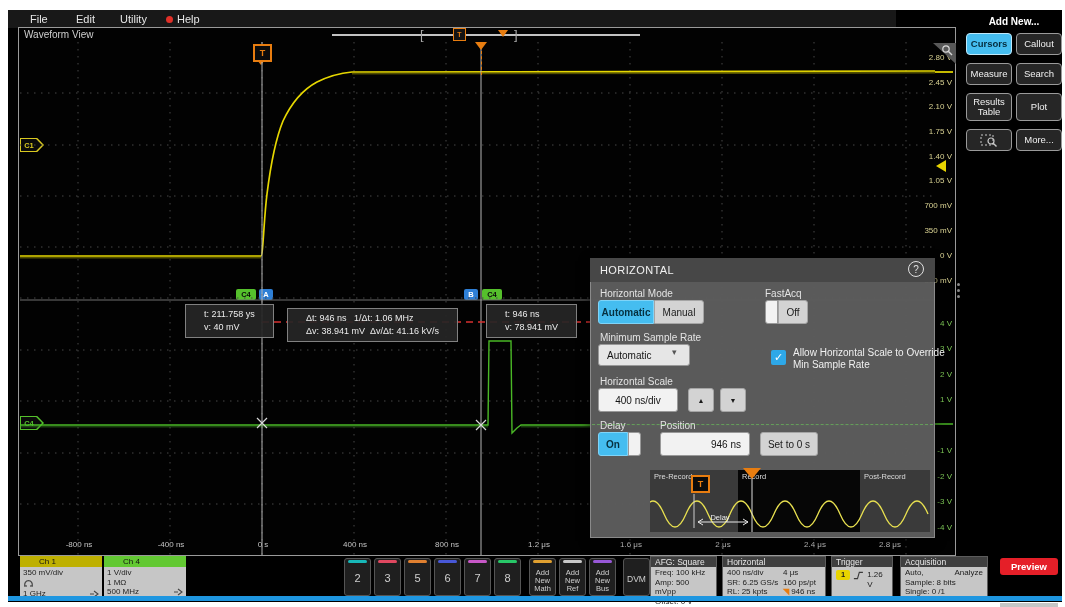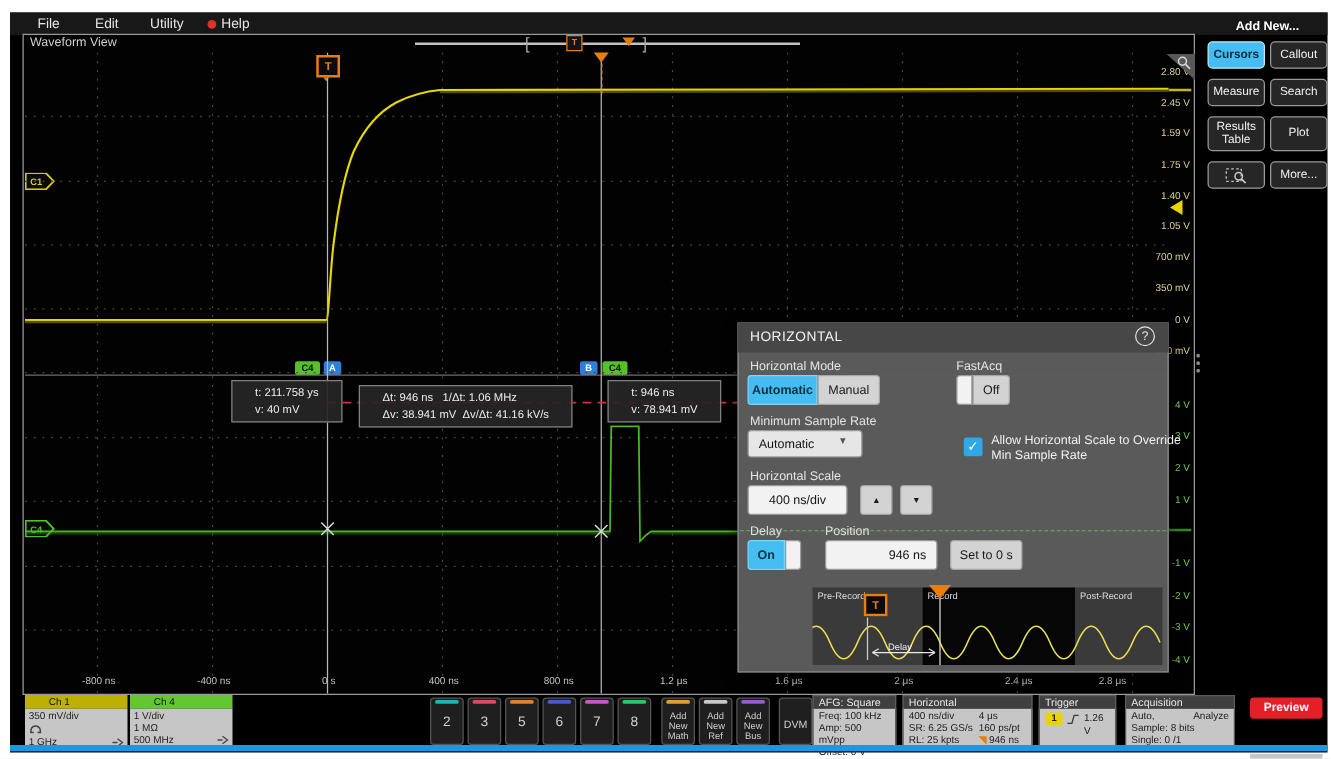--- a/index.html
+++ b/index.html
@@ -1,20 +1,20 @@
 <!DOCTYPE html>
 <html><head>
 <meta charset="utf-8">
 <style>
   html,body{margin:0;padding:0;background:#ffffff;font-family:"Liberation Sans",sans-serif;}
   .stage{position:relative;width:1065px;height:607px;overflow:hidden;background:#fff;}
   .abs{position:absolute;}
   .screen{left:8px;top:10px;width:1054px;height:592px;background:#000;}
   
-  .menubar{left:8px;top:10px;width:1054px;height:18px;background:#181818;color:#e6e6e6;font-size:11px;}
+  .menubar{left:8px;top:10px;width:888px;height:18px;background:#181818;color:#e6e6e6;font-size:11px;}
   .menuitem{top:2px;height:14px;line-height:14px;cursor:default;}
   .reddot{width:7px;height:7px;border-radius:50%;background:#e03028;top:6px;}
   
   .wfpanel{left:18px;top:27px;width:938px;height:529px;border:1px solid #9a9a9a;background:#020202;box-sizing:border-box;}
   .wftitle{left:24px;top:29px;font-size:10px;color:#cfcfcf;}
   .ylab{font-size:8px;width:62px;left:890px;text-align:right;}
   .c1lab{color:#d9d293;}
   .c4lab{color:#7ec957;}
   .xlab{font-size:8px;color:#c4c4c4;top:540px;transform:translateX(-50%);white-space:nowrap;}
   .pent{width:24px;height:14px;}
@@ -116,21 +116,21 @@
   </svg>
 
   <div class="abs tflag" style="left:253px;top:44px">T</div>
   <div class="abs tridown" style="left:257px;top:60px;border-left-width:4px;border-right-width:4px;border-top-width:5px"></div>
 
   <div class="abs tridown" style="left:475px;top:42px;z-index:2"></div>
   <div class="abs" style="left:481px;top:51px;height:24px;border-left:1px dashed #e87d10;z-index:2"></div>
 
   <span class="abs ylab c1lab" style="top:53px">2.80 V</span>
   <span class="abs ylab c1lab" style="top:78px">2.45 V</span>
-  <span class="abs ylab c1lab" style="top:102px">1.59 V</span>
+  <span class="abs ylab c1lab" style="top:102px">2.10 V</span>
   <span class="abs ylab c1lab" style="top:127px">1.75 V</span>
   <span class="abs ylab c1lab" style="top:152px">1.40 V</span>
   <span class="abs ylab c1lab" style="top:176px">1.05 V</span>
   <span class="abs ylab c1lab" style="top:201px">700 mV</span>
   <span class="abs ylab c1lab" style="top:226px">350 mV</span>
   <span class="abs ylab c1lab" style="top:251px">0 V</span>
   <span class="abs ylab c1lab" style="top:276px">-350 mV</span>
   <span class="abs ylab c4lab" style="top:319px">4 V</span>
   <span class="abs ylab c4lab" style="top:344px">3 V</span>
   <span class="abs ylab c4lab" style="top:370px">2 V</span>

